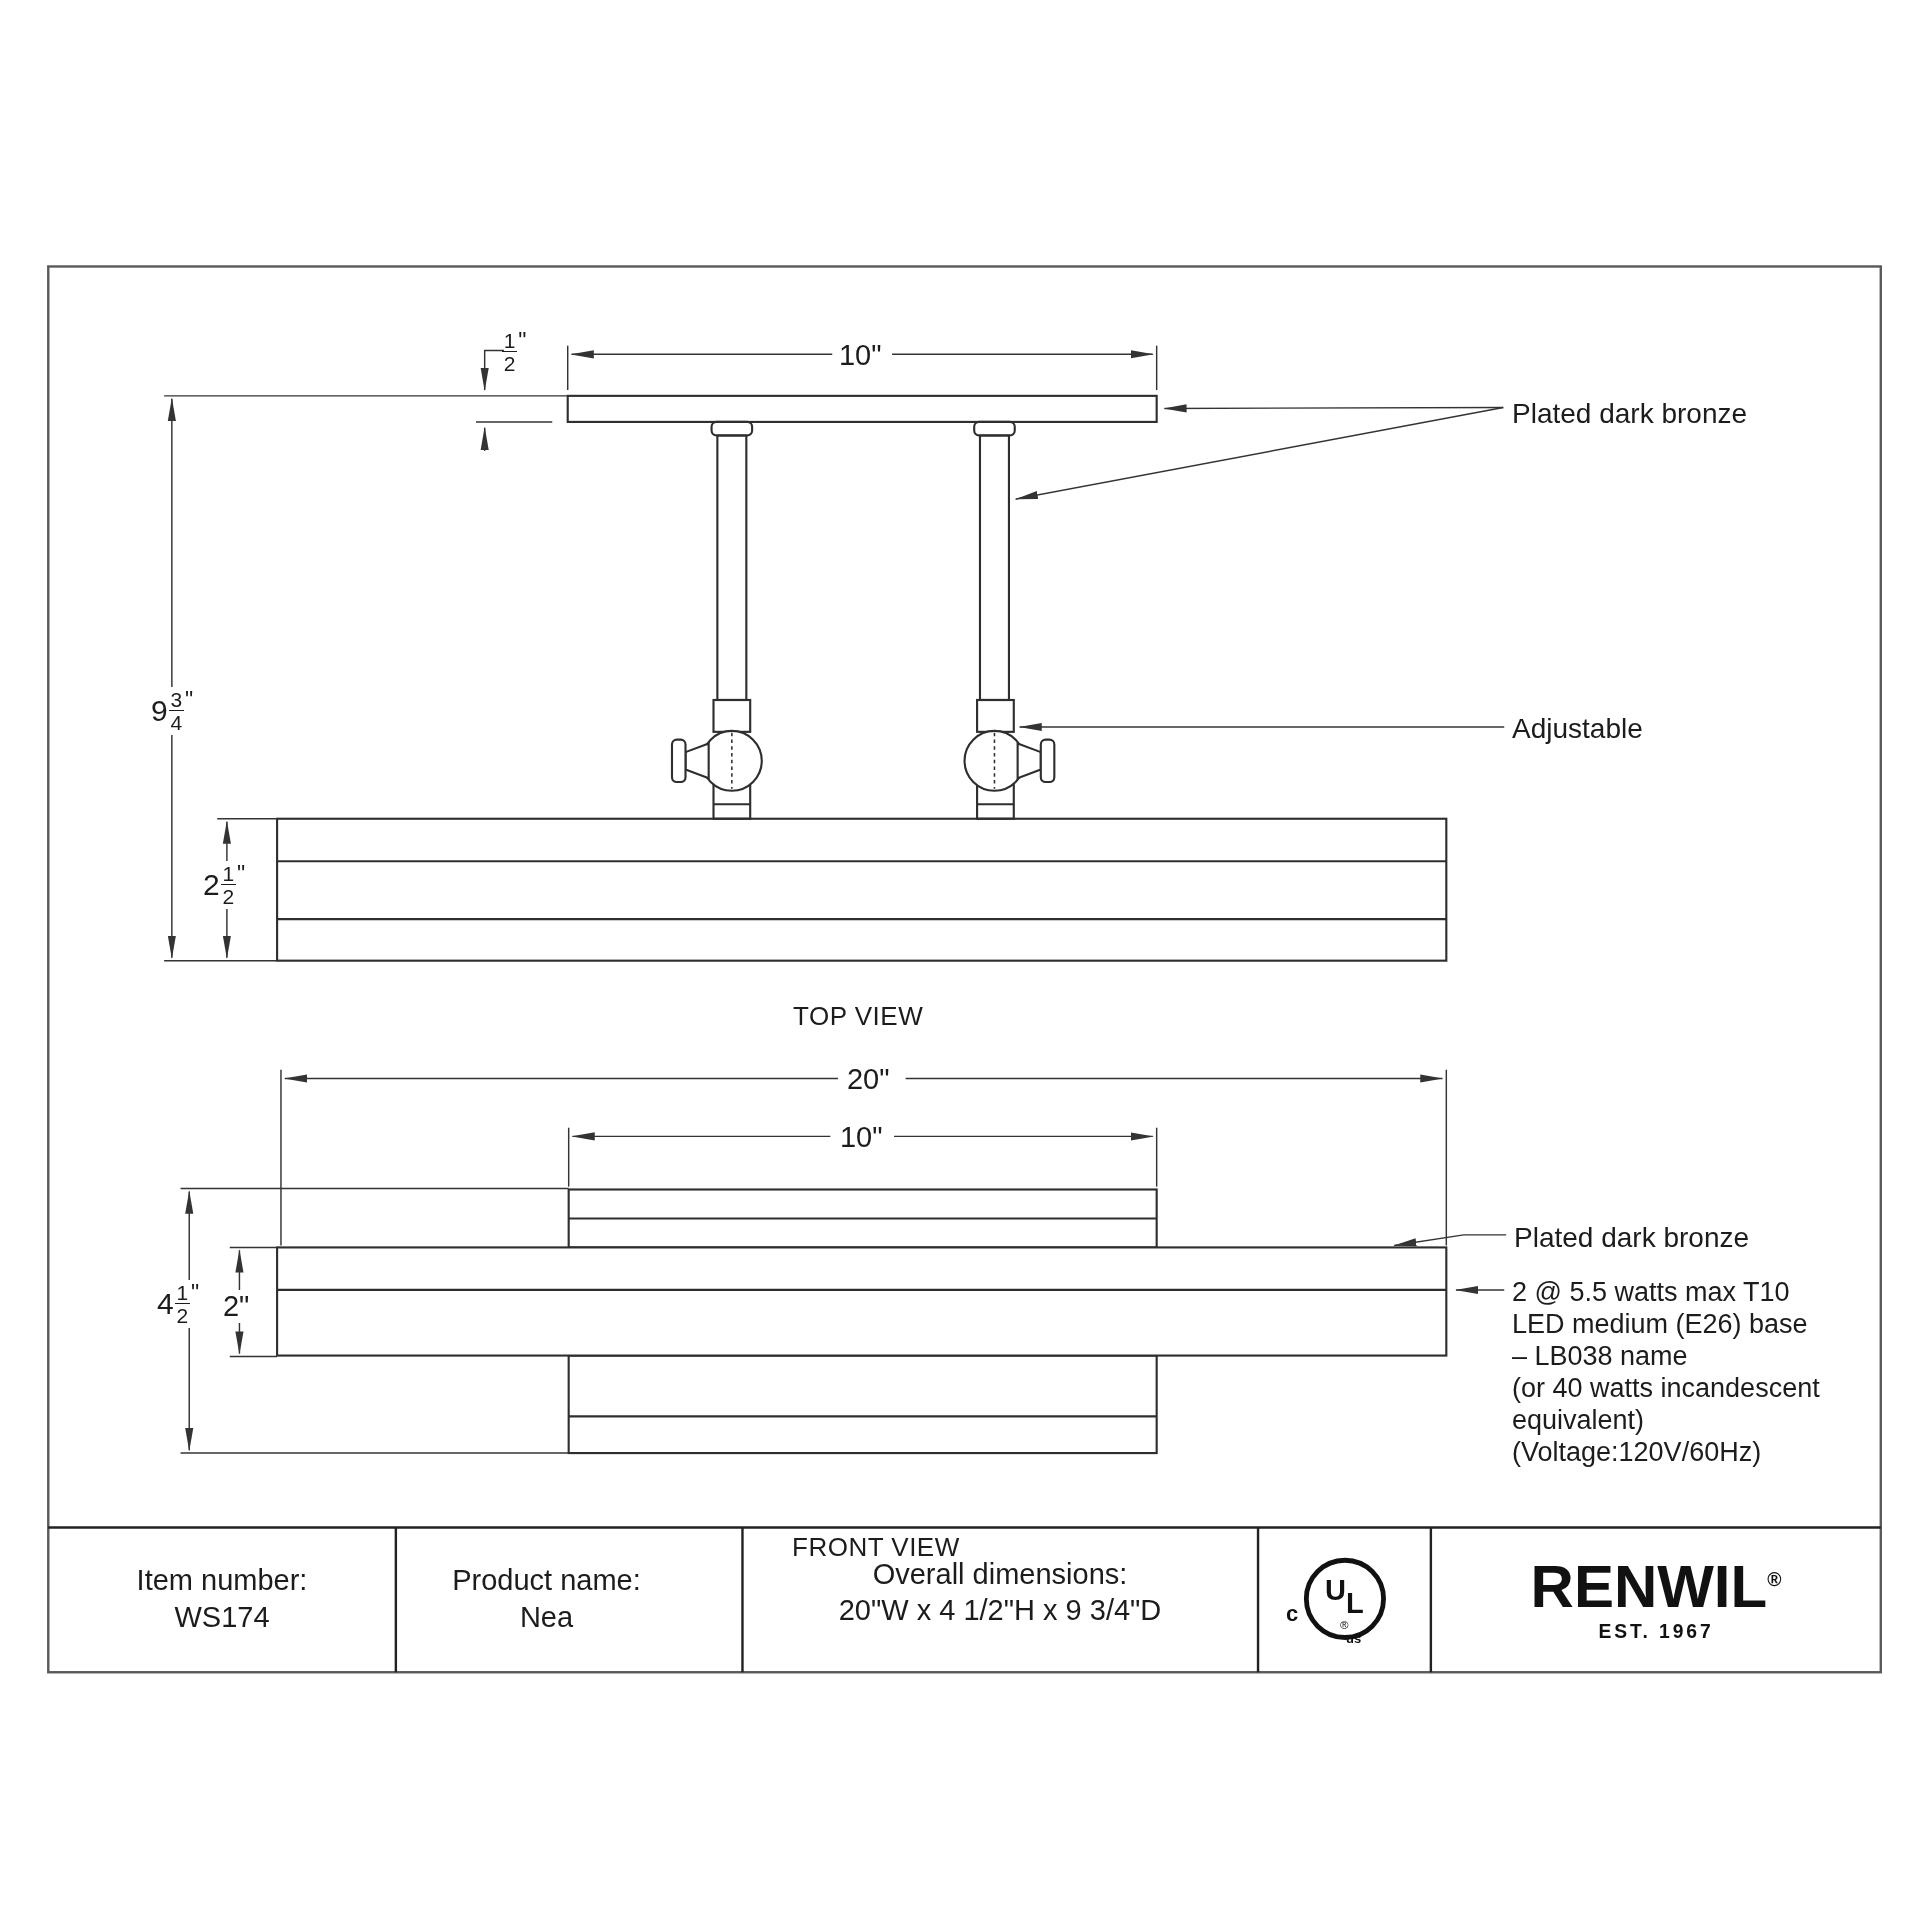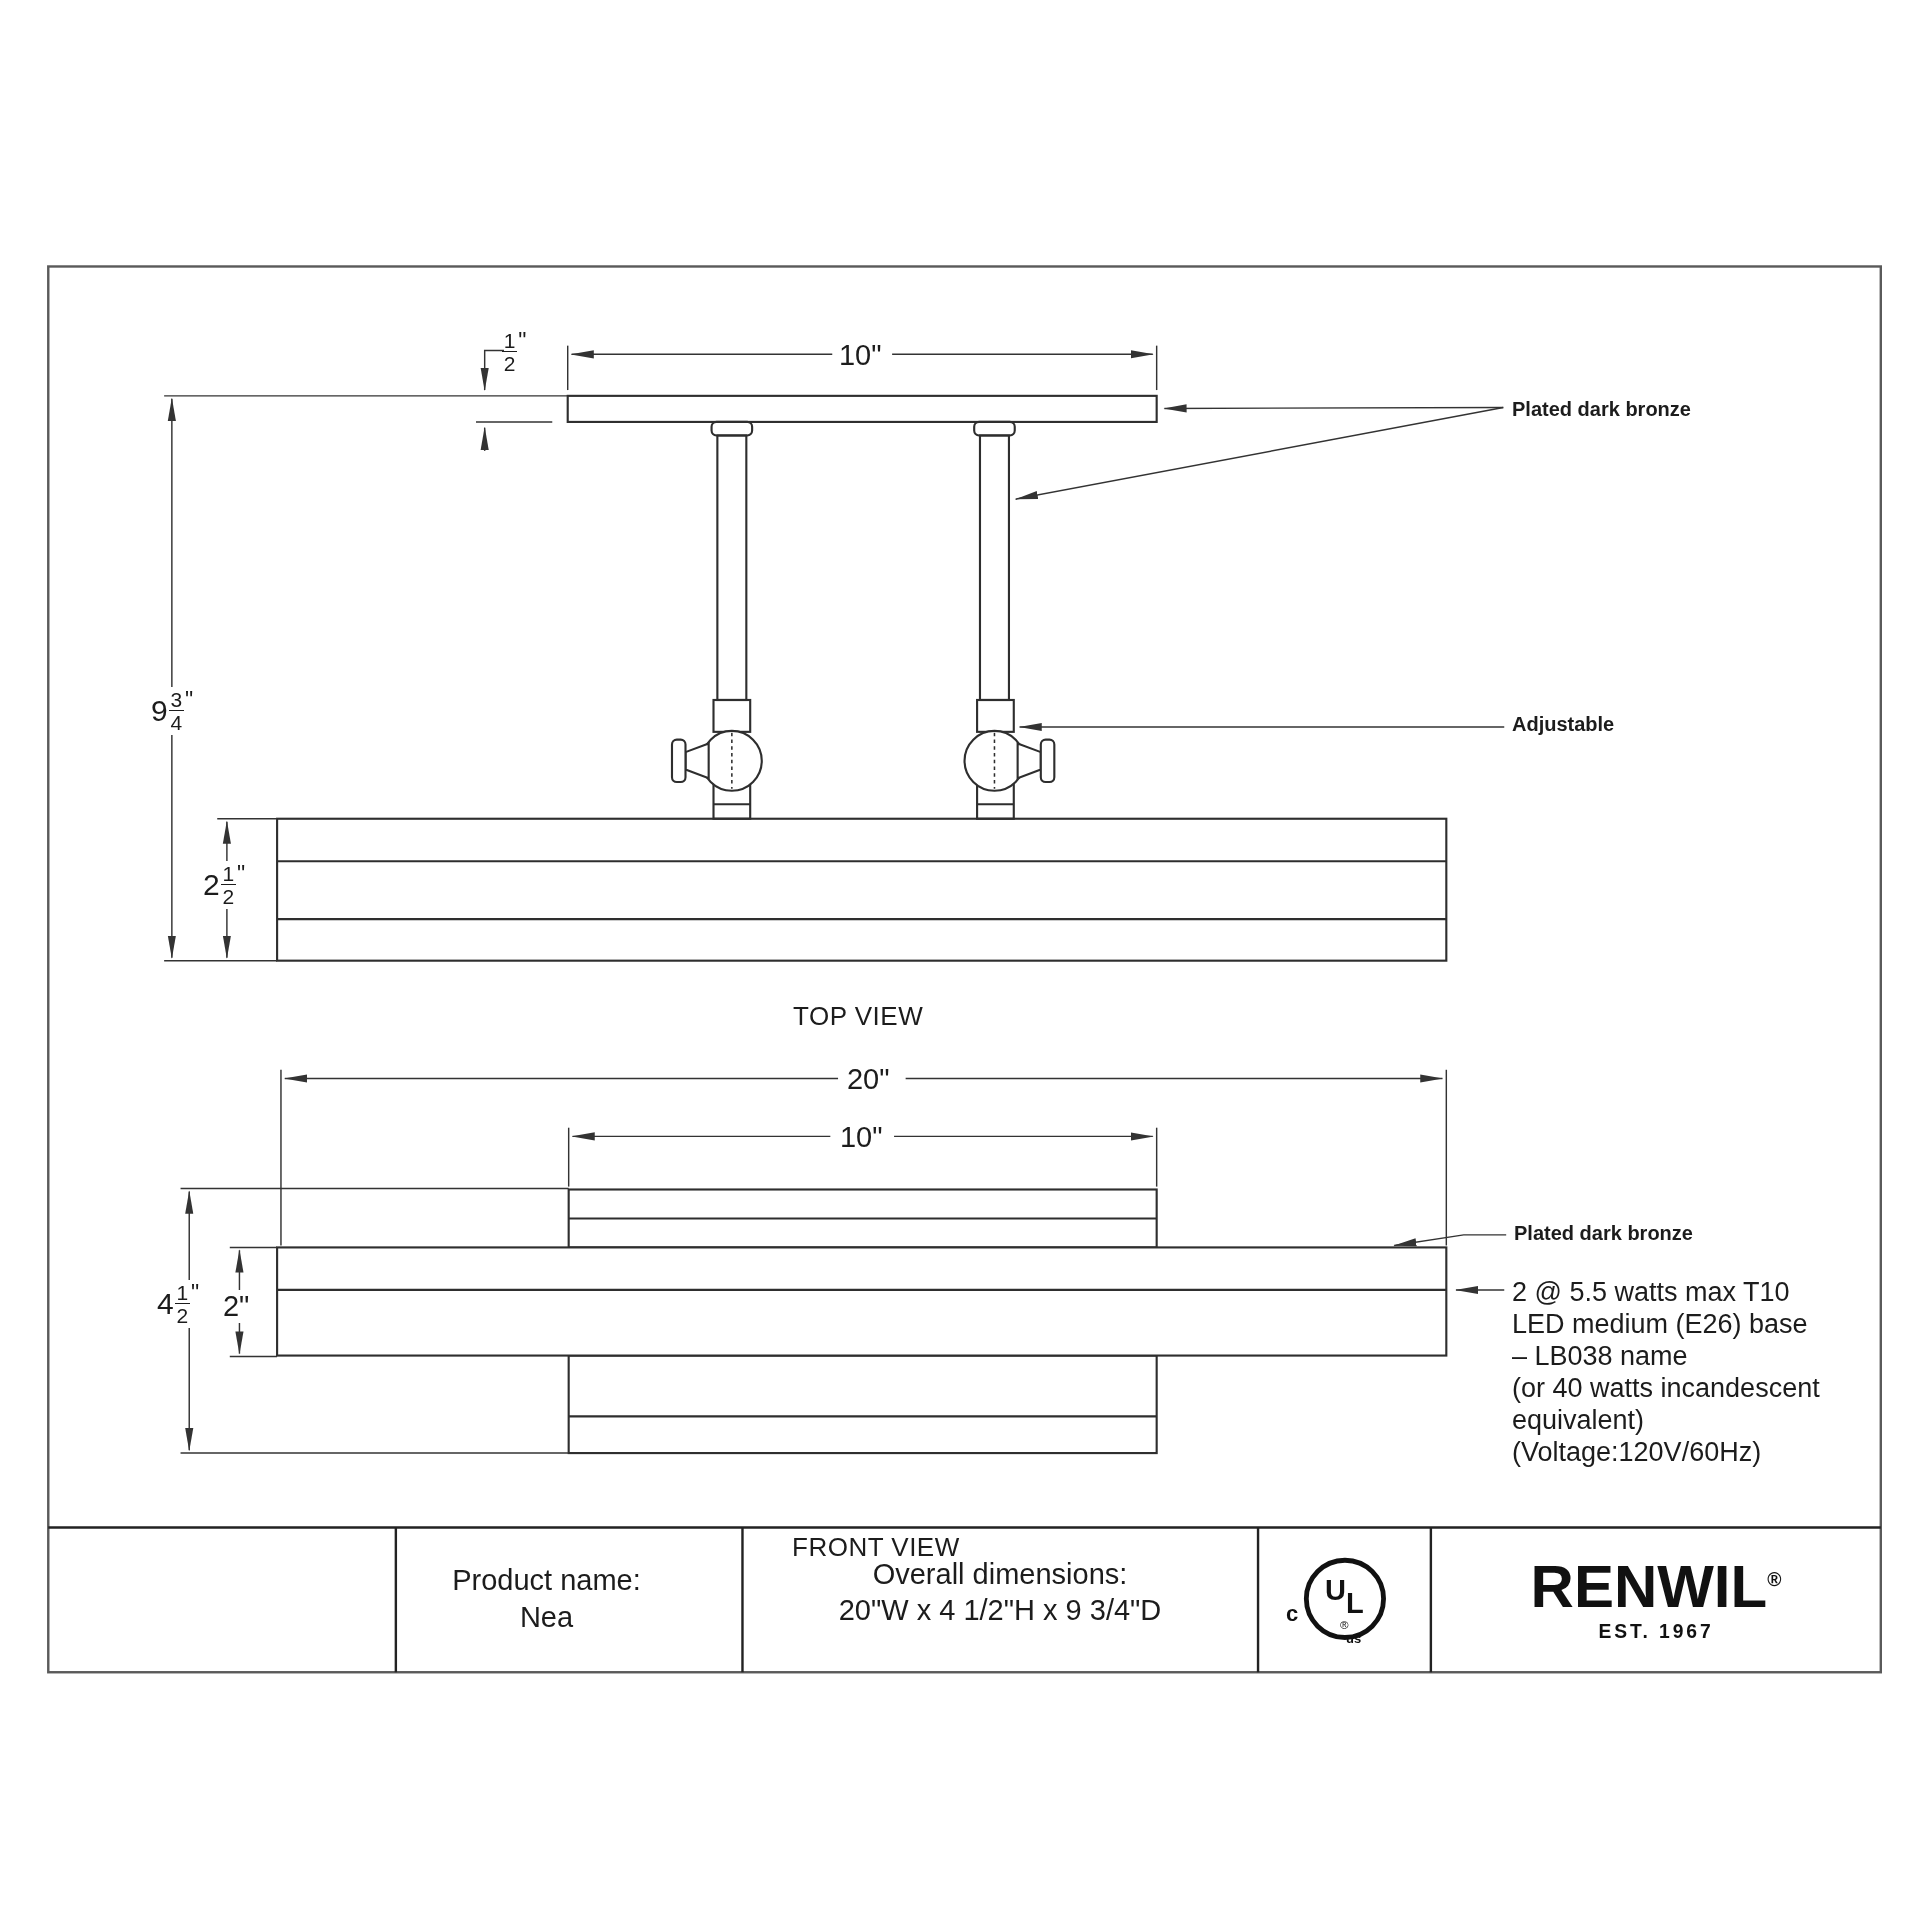--- a/index.html
+++ b/index.html
@@ -2,21 +2,21 @@
 <html><head>
 <meta charset="utf-8">
 <style>
   html,body{margin:0;padding:0;background:#ffffff;}
   #canvas{position:relative;width:1931px;height:1931px;background:#fff;
           font-family:"Liberation Sans", sans-serif;color:#1c1c1c;overflow:hidden;}
   #underlay{position:absolute;left:0;top:0;}
   .txt{position:absolute;white-space:nowrap;color:#1c1c1c;}
   .dimtxt{font-size:29px;background:#fff;padding:0 2.9px;}
   .caption{font-size:26px;letter-spacing:0.5px;text-align:left;}
-  .leaderlbl{font-size:20px;font-weight:bold;}
+  .leaderlbl{font-size:28px;}
   .frac{display:inline-flex;flex-direction:column;line-height:1;text-align:center;
         font-size:21px;vertical-align:middle;}
   .fn{border-bottom:1.9px solid #1c1c1c;padding:0 1.9px;}
   .fd{padding-top:1px;}
   .fwrap{display:inline-flex;align-items:center;background:#fff;padding:1.9px 1.9px;gap:1px;}
   .fwhole{font-size:30px;line-height:1;}
   .qt{font-size:23px;line-height:1;align-self:flex-start;}
   .notes{font-size:27px;line-height:32px;}
   .cell{position:absolute;display:flex;flex-direction:column;align-items:center;
         justify-content:center;gap:4.8px;font-size:29px;line-height:1.1;text-align:center;}
@@ -201,20 +201,24 @@
     <div>2 @ 5.5 watts max T10</div>
     <div>LED medium (E26) base</div>
     <div>– LB038 name</div>
     <div>(or 40 watts incandescent</div>
     <div>equivalent)</div>
     <div>(Voltage:120V/60Hz)</div>
   </div>
 
   <div class="txt caption" style="left:792px;top:1532px;width:203px;">FRONT VIEW</div>
 
+  <div class="cell" style="left:48px;top:1527px;width:348px;height:145px;">
+    <div>Item number:</div>
+    <div>WS174</div>
+  </div>
 
   <div class="cell" style="left:396px;top:1527px;width:301px;height:145px;justify-content:center;">
     <div>Product name:</div>
     <div>Nea</div>
   </div>
 
   <div class="cell" style="left:742px;top:1527px;width:516px;height:132px;">
     <div>Overall dimensions:</div>
     <div>20"W x 4 1/2"H x 9 3/4"D</div>
   </div>

